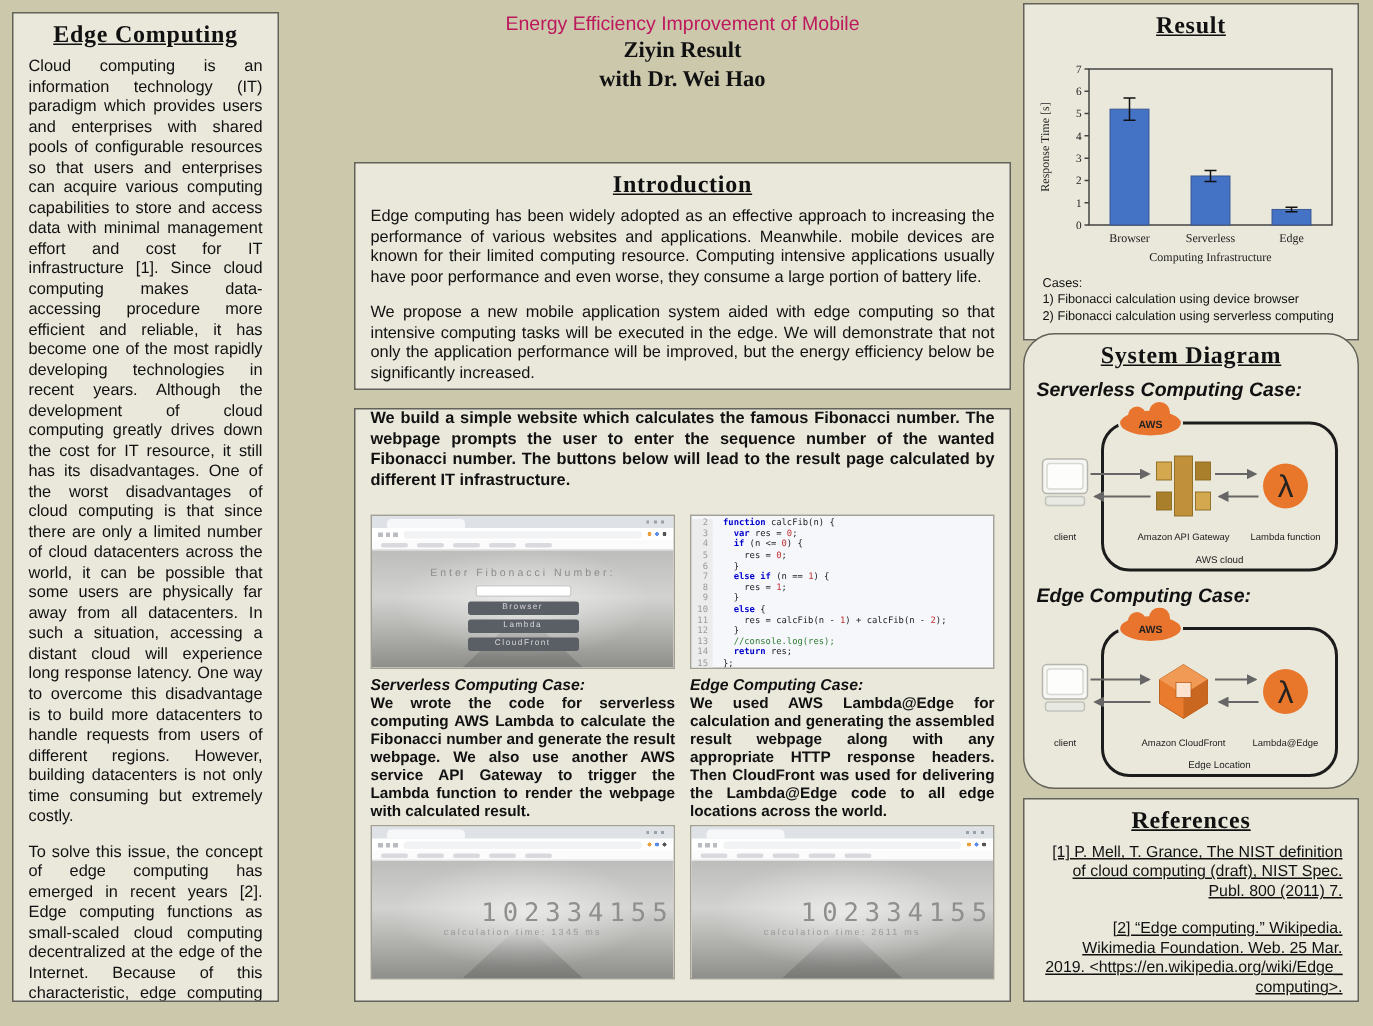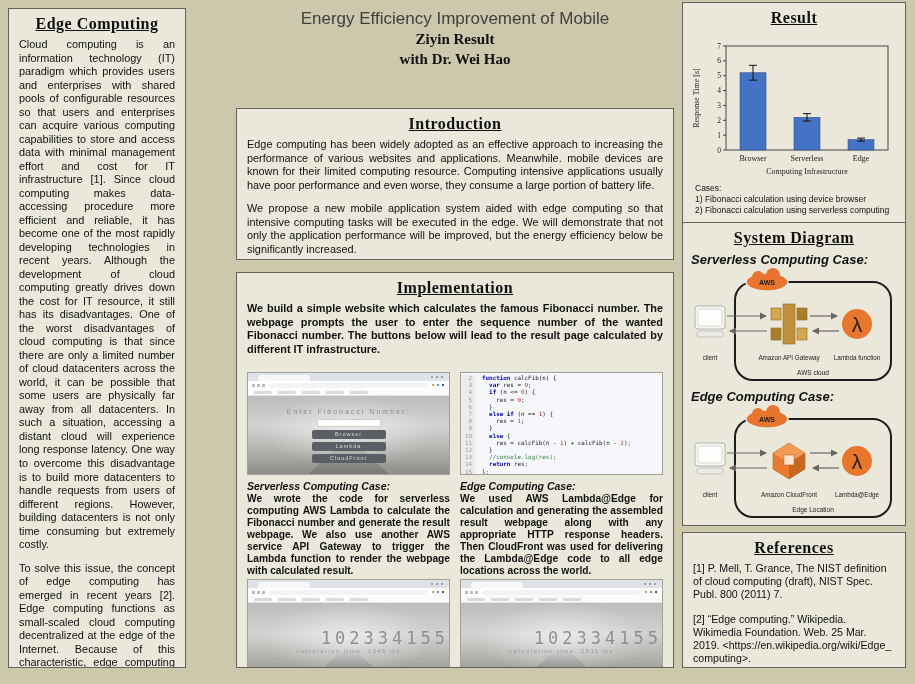--- a/index.html
+++ b/index.html
@@ -23,30 +23,30 @@
     font-size:16px;
     text-align:center;
     text-decoration:underline;
     letter-spacing:.5px;
     margin:6px 6px 5px;
   }
   .body-text { font-size:10.9px; line-height:1.24; text-align:justify; margin:0 10px 10px; }
 
   
   #title-block { position:absolute; left:236px; top:8px; width:438px; text-align:center; }
-  .title-line { font-size:17px; line-height:1.3; color:#404040; }
+  .title-line { font-size:13px; line-height:1.3; color:#be185d; }
   .author-line { font-family:"Liberation Serif", serif; font-weight:bold; font-size:15px; line-height:1.3; }
 
   
   #edge-panel   { left:8px;   top:8px;   width:178px; height:660px; }
   #intro-panel  { left:236px; top:108px; width:438px; height:152px; }
   #impl-panel   { left:236px; top:272px; width:438px; height:396px; }
   #result-panel { left:682px; top:2px;   width:224px; height:225px; }
-  #sys-panel    { left:682px; top:222px; width:224px; height:304px; }
-  #ref-panel    { left:682px; top:532px; width:224px; height:136px; }
+  #sys-panel    { left:682px; top:222px; width:224px; height:304px;border-radius:21px; }
+  #ref-panel    { left:682px; top:532px; width:224px; height:136px;text-decoration:underline; }
 
   
   .impl-grid { display:grid; grid-template-columns:1fr 1fr; gap:5px 10px; margin:2px 10px; }
   .case-head { font-size:10.5px; font-weight:bold; font-style:italic; margin-bottom:1px; }
   .case-text { font-size:10.2px; line-height:1.18; text-align:justify;font-weight:bold; }
 
   
   .bmock { position:relative; height:103px; border:1px solid #a3a195; background:#fff;
            display:flex; flex-direction:column; overflow:hidden; }
   .b-tabs { height:8px; background:#dee1e6; position:relative; flex:none; }
@@ -101,21 +101,21 @@
   
   .diag-sub { font-size:13px; font-weight:bold; font-style:italic; margin:3px 8px 1px; }
   .diag-svg { display:block; margin:0 auto; }
   .diag-svg text { fill:#222; font-family:"Liberation Sans", sans-serif; }
   .d-label { font-size:6.3px; }
   .d-boundary-label { font-size:6.5px; }
   .d-badge-text { font-size:7px; font-weight:bold; fill:#fff; }
   .d-lambda-glyph { font-size:21px; fill:#fff; font-family:"DejaVu Sans", sans-serif; }
 
   
-  .ref-item { font-size:10.6px; line-height:1.25; margin:0 10px 11px; }
+  .ref-item { font-size:10.6px; line-height:1.25; margin:0 10px 11px;text-align:right; }
 </style>
 </head>
 <body>
 
 <section class="panel" id="edge-panel">
   <h2 class="panel-heading">Edge Computing</h2>
   <div>
 
   <p class="body-text">Cloud computing is an information technology (IT) paradigm which provides users and enterprises with shared pools of configurable resources so that users and enterprises can acquire various computing capabilities to store and access data with minimal management effort and cost for IT infrastructure [1]. Since cloud computing makes data-accessing procedure more efficient and reliable, it has become one of the most rapidly developing technologies in recent years. Although the development of cloud computing greatly drives down the cost for IT resource, it still has its disadvantages. One of the worst disadvantages of cloud computing is that since there are only a limited number of cloud datacenters across the world, it can be possible that some users are physically far away from all datacenters. In such a situation, accessing a distant cloud will experience long response latency. One way to overcome this disadvantage is to build more datacenters to handle requests from users of different regions. However, building datacenters is not only time consuming but extremely costly.</p>
       <p class="body-text">To solve this issue, the concept of edge computing has emerged in recent years [2]. Edge computing functions as small-scaled cloud computing decentralized at the edge of the Internet. Because of this characteristic, edge computing is also known as cloudlet model or fog computing in early years. Edge computing helps bring memory and computing resource geologically closer to the end users so that the response latency will be reduced. Using edge computing technology, the performance of a web application can be improved. With the rapid development of mobile device applications and Internet of things (IoT), the concept of edge computing is becoming more and more popular and promising. Due to the fact that edge computing is able to easily distributed tasks in all edge locations across the world and it is capable of handling light-to-medium computing burden tasks, many researchers believe it will help accelerate the performance of mobile application and IoT, while saving the energy for those devices.</p>
@@ -131,21 +131,20 @@
 <section class="panel" id="intro-panel">
   <h2 class="panel-heading">Introduction</h2>
   <div>
 
   <p class="body-text">Edge computing has been widely adopted as an effective approach to increasing the performance of various websites and applications. Meanwhile. mobile devices are known for their limited computing resource. Computing intensive applications usually have poor performance and even worse, they consume a large portion of battery life.</p>
       <p class="body-text">We propose a new mobile application system aided with edge computing so that intensive computing tasks will be executed in the edge. We will demonstrate that not only the application performance will be improved, but the energy efficiency below be significantly increased.</p>
     </div>
 </section>
 
 <section class="panel" id="impl-panel">
-  <h2 class="panel-heading">Implementation</h2>
   <p class="body-text" style="margin-bottom:16px;font-weight:bold;">We build a simple website which calculates the famous Fibonacci number. The webpage prompts the user to enter the sequence number of the wanted Fibonacci number. The buttons below will lead to the result page calculated by different IT infrastructure.</p>
 
   <div class="impl-grid">
 
     <div class="bmock">
       <div class="b-tabs">
           <span class="b-tab"></span>
           <span class="b-dots"></span>
         </div>
       <div class="b-addr">

